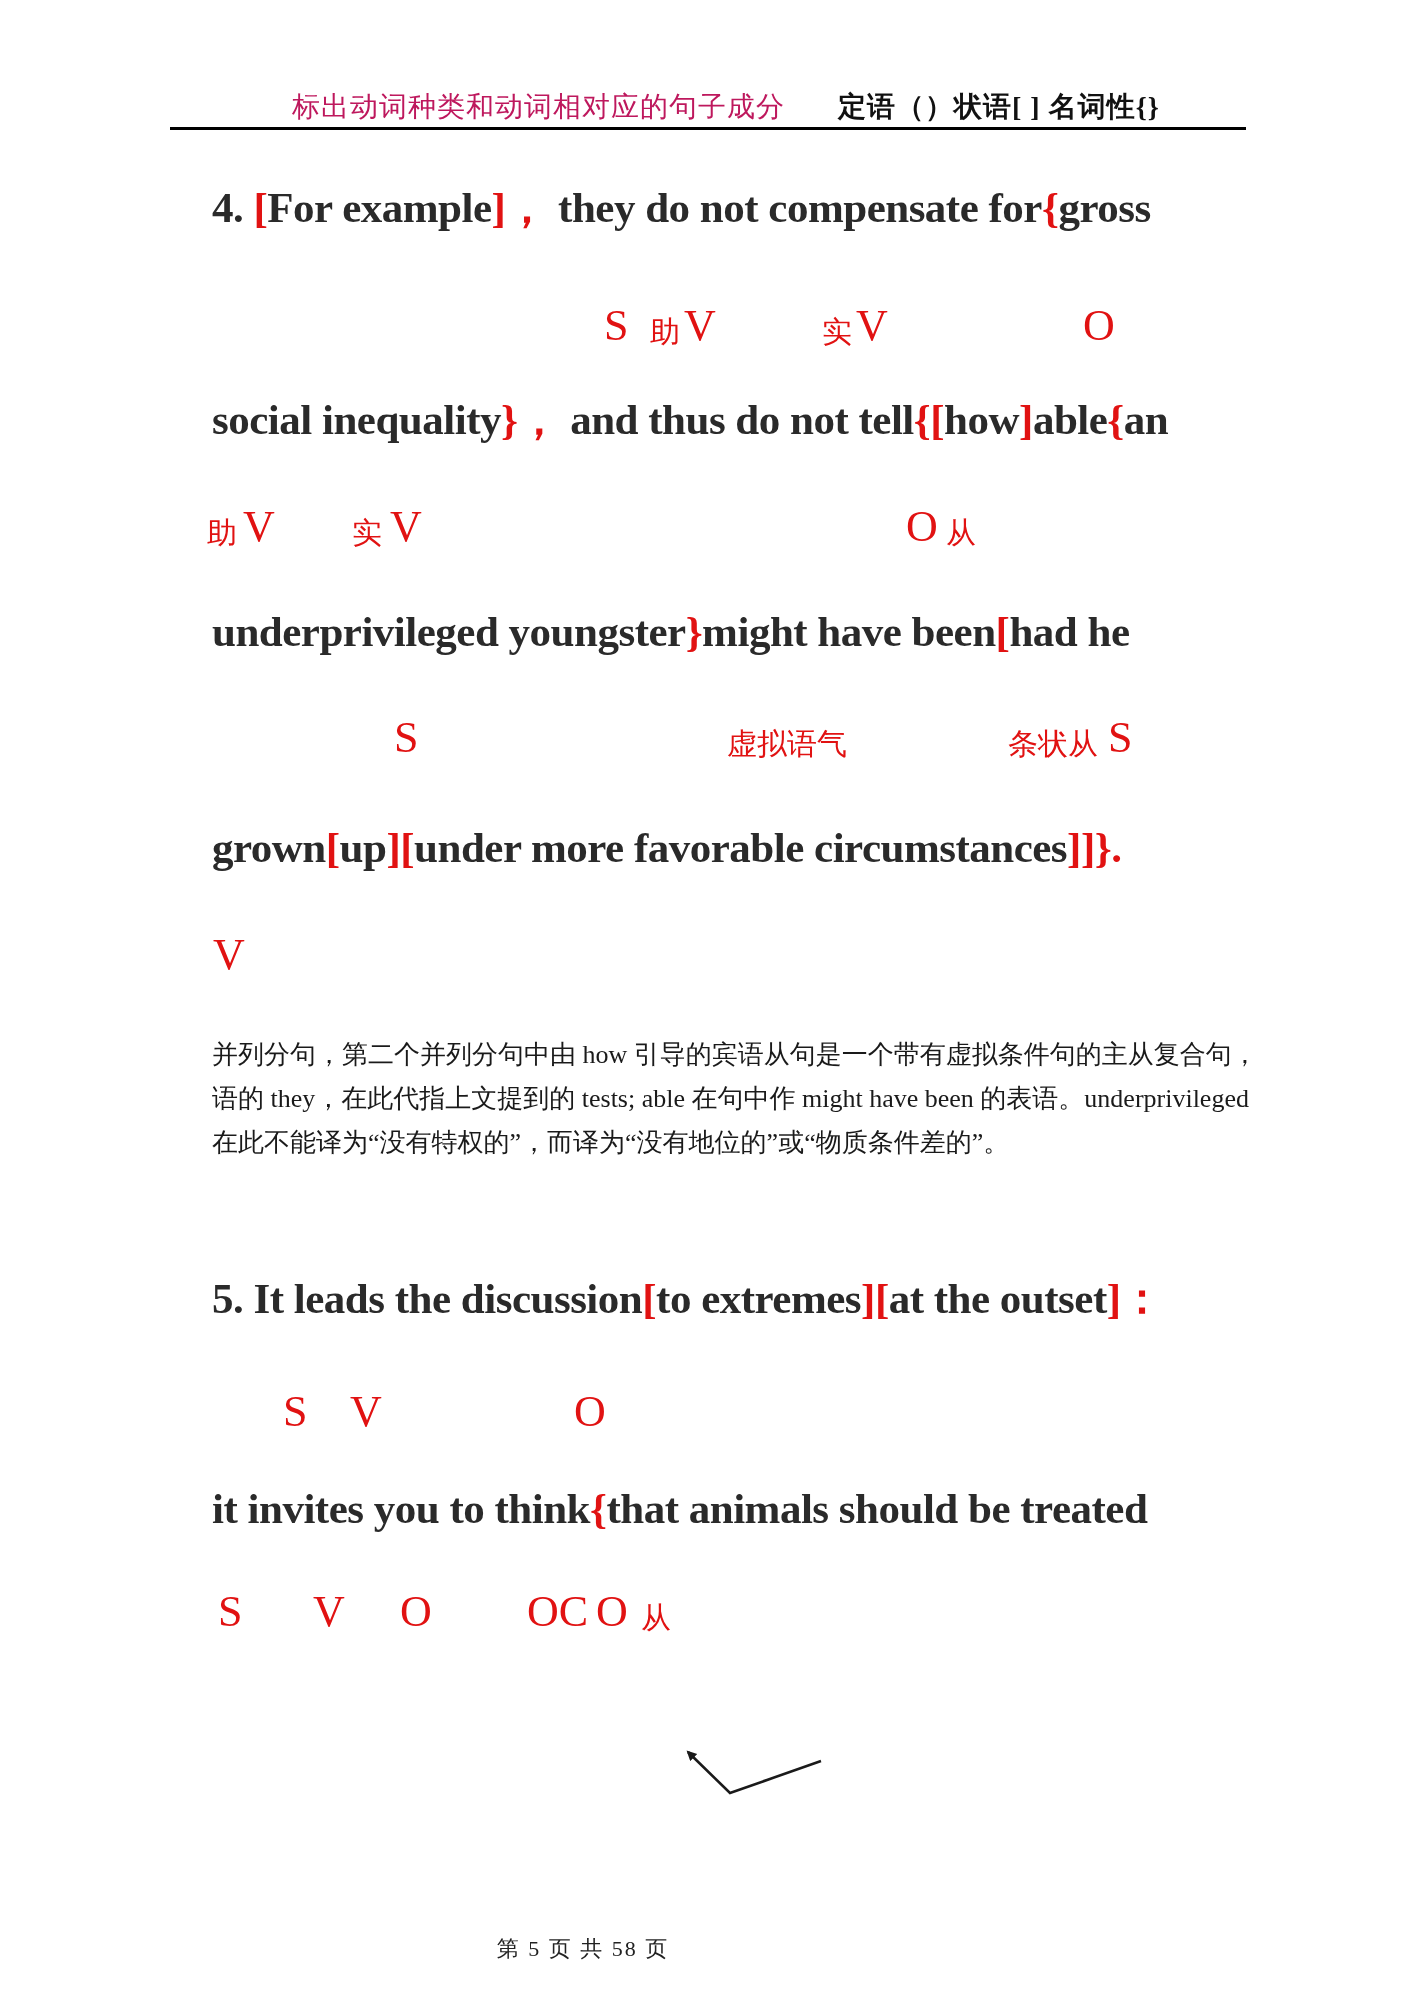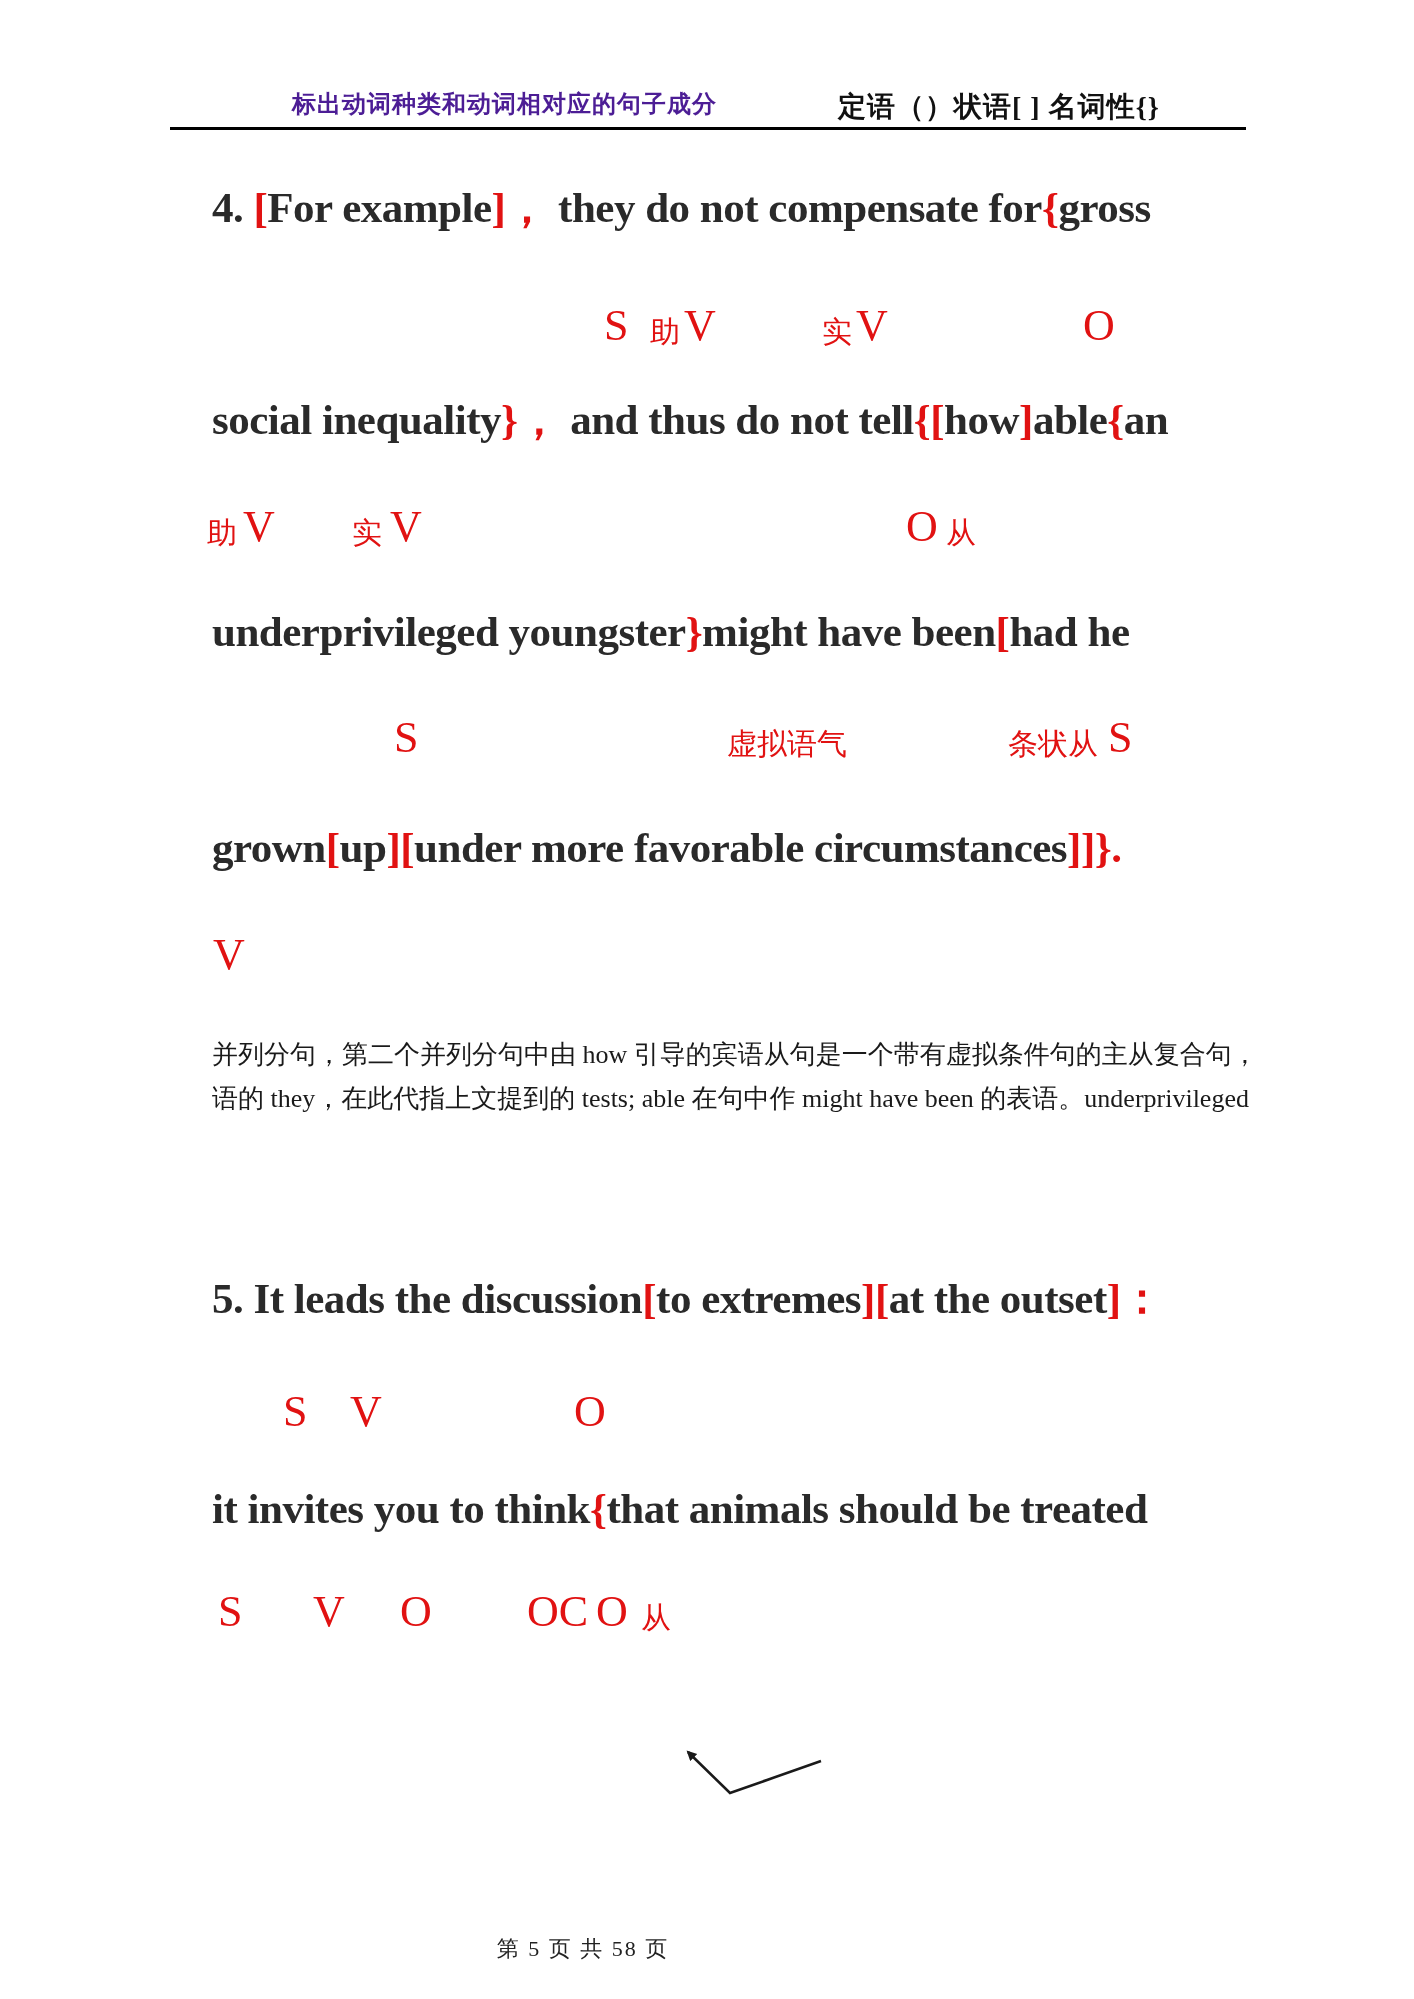--- a/index.html
+++ b/index.html
@@ -6,21 +6,21 @@
   .page{
     position:relative;
     width:1414px;height:1999px;
     background:#ffffff;
     overflow:hidden;
     font-family:"Liberation Serif","DejaVu Serif",serif;
   }
   
   .hdr-left{
     position:absolute;left:292px;top:88px;
-    font-size:24px;font-weight:700;color:#4c1d95;
+    font-size:28px;font-weight:400;color:#be185d;
     white-space:nowrap;letter-spacing:1px;
   }
   .hdr-right{
     position:absolute;left:838px;top:88px;
     font-size:28px;font-weight:700;color:#111;
     white-space:nowrap;letter-spacing:1px;
   }
   .hdr-rule{
     position:absolute;left:170px;top:127px;width:1076px;height:3px;
     background:#000;
@@ -90,20 +90,21 @@
     </div>
 
   <div class="sentence" style="top:823px;"><span class="seg-k">grown</span><span class="seg-r">[</span><span class="seg-k">up</span><span class="seg-r">][</span><span class="seg-k">under more favorable circumstances</span><span class="seg-r">]]}.</span></div>
   <div class="annotation" style="top:933px;">
       <span class="tok tok-lat" style="left: 213px;">V</span>
     </div>
 
   <div class="analysis">
       <div>并列分句，第二个并列分句中由 how 引导的宾语从句是一个带有虚拟条件句的主从复合句，</div>
       <div>语的 they，在此代指上文提到的 tests; able 在句中作 might have been 的表语。underprivileged</div>
+      <div>在此不能译为“没有特权的”，而译为“没有地位的”或“物质条件差的”。</div>
     </div>
 
   <div class="sentence" style="top:1274px;"><span class="seg-k">5.  It leads the discussion</span><span class="seg-r">[</span><span class="seg-k">to extremes</span><span class="seg-r">][</span><span class="seg-k">at the outset</span><span class="seg-r">]</span><span class="seg-r">：</span></div>
   <div class="annotation" style="top:1390px;">
       <span class="tok tok-lat" style="left: 283px;">S</span>
       <span class="tok tok-lat" style="left: 350px;">V</span>
       <span class="tok tok-lat" style="left: 574px;">O</span>
     </div>
 
   <div class="sentence" style="top:1484px;"><span class="seg-k">it invites you to think</span><span class="seg-r">{</span><span class="seg-k">that animals should be treated</span></div>

